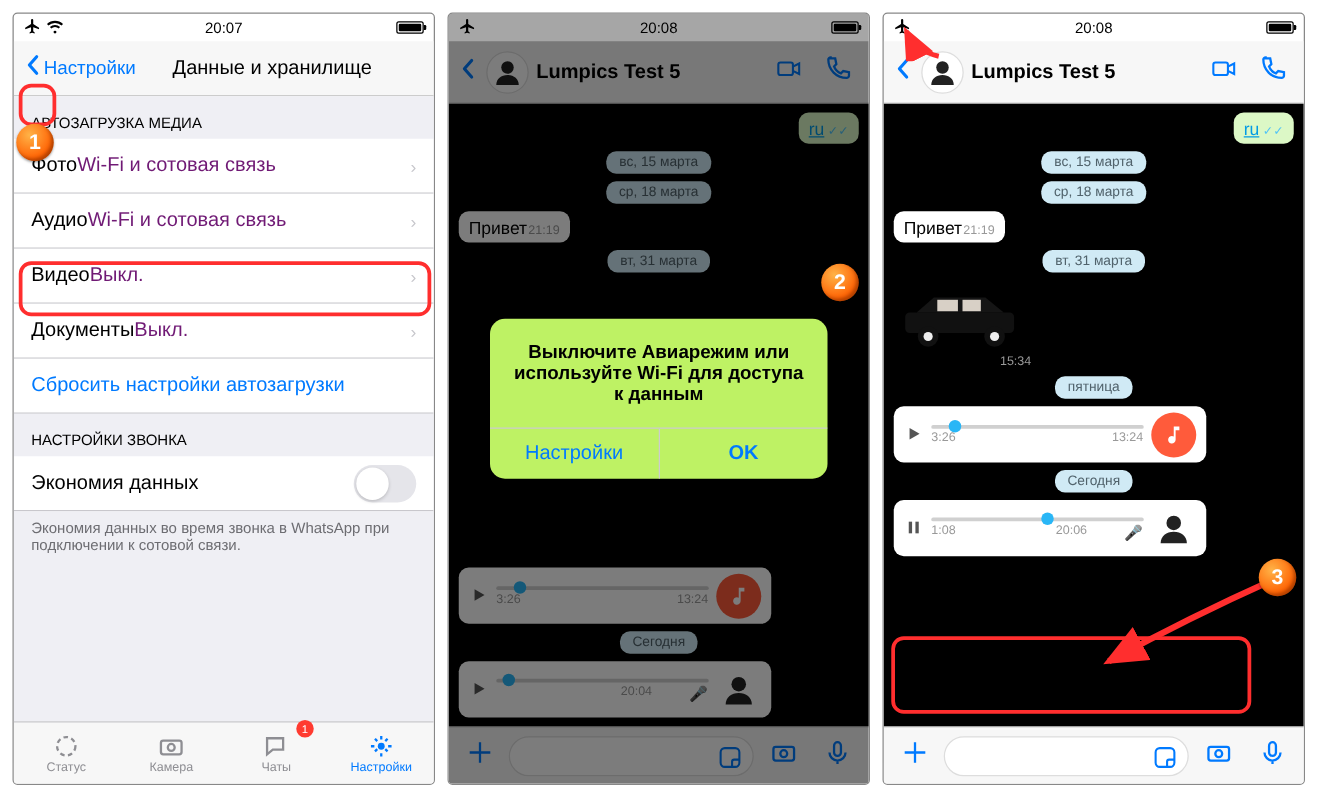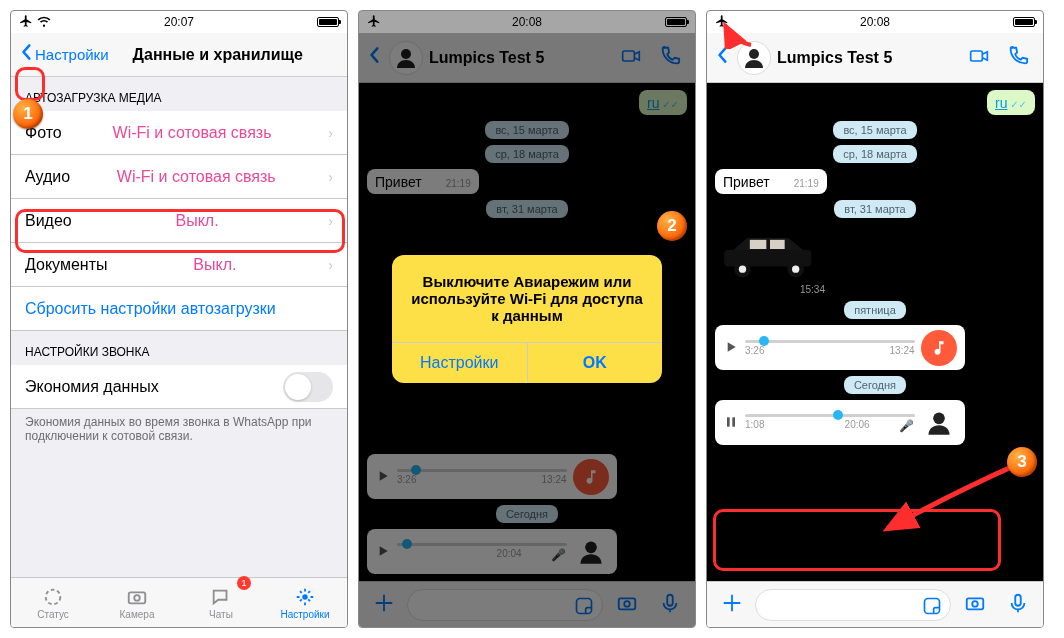--- a/index.html
+++ b/index.html
@@ -8,46 +8,46 @@
 
   .statusbar { height: 22px; display: flex; align-items: center; justify-content: space-between; padding: 0 8px; font-size: 12px; font-weight: 500; }
   .sb-left, .sb-right { display: flex; align-items: center; gap: 4px; }
   .sb-center { position: absolute; left: 0; right: 0; text-align: center; z-index: 1; }
   .sb-left, .sb-right { position: relative; z-index: 2; }
   .battery { width: 22px; height: 10px; border: 1px solid #000; border-radius: 2px; position: relative; }
   .battery::after { content: ""; position: absolute; inset: 1px; background: #000; border-radius: 1px; }
   .battery::before { content: ""; position: absolute; right: -3px; top: 2px; width: 2px; height: 4px; background: #000; border-radius: 0 1px 1px 0; }
 
   .navbar { height: 44px; display: flex; align-items: center; padding: 0 6px; border-bottom: 1px solid #ccc; background: #f7f7f7; }
-  .navtitle { flex: 1; text-align: center; font-size: 16px; font-weight: 700; }
+  .navtitle { flex: 1; text-align: center; font-size: 16px; font-weight: 400; }
   .backchev { color: #007aff; font-size: 20px; font-weight: 600; padding: 0 2px; }
   .backlabel { color: #007aff; font-size: 15px; }
 
   .list-header { font-size: 12px; color: #000000; padding: 14px 14px 6px; text-transform: uppercase; background: #efeff4; }
   .listrow { display: flex; align-items: center; min-height: 44px; padding: 0 14px; background: #fff; border-bottom: 0.5px solid #c8c7cc; font-size: 16px; }
   .listrow .label { flex: 0 0 auto; }
-  .listrow .val { flex: 1; text-align: center; color: #ec4899; padding-right: 6px; }
+  .listrow .val { flex: 1; text-align: left; color: #701a75; padding-right: 6px; }
   .listrow .chev { color: #c7c7cc; font-size: 14px; }
   .footnote { font-size: 12px; color: #6d6d72; padding: 6px 14px 14px; background: #efeff4; }
   .blue { color: #007aff; }
   .toggle { width: 50px; height: 30px; background: #e5e5ea; border-radius: 15px; position: relative; }
   .toggle::after { content: ""; position: absolute; left: 2px; top: 2px; width: 26px; height: 26px; background: #fff; border-radius: 50%; box-shadow: 0 1px 3px rgba(0,0,0,.2); }
 
   .tabbar { height: 50px; border-top: 0.5px solid #c8c7cc; display: flex; background: #f7f7f7; }
   .tab { flex: 1; display: flex; flex-direction: column; align-items: center; justify-content: center; font-size: 10px; color: #8e8e93; gap: 1px; position: relative; }
   .tab.active { color: #007aff; }
   .tab svg { width: 22px; height: 22px; }
 
   
   .chat-bg { background: #000000; flex: 1; display: flex; flex-direction: column; padding: 4px 8px; overflow: hidden; position: relative; }
   .datechip { align-self: center; background: #d0eaf5; color: #51636c; font-size: 11px; padding: 3px 10px; border-radius: 8px; margin: 3px 0; }
   .msg { max-width: 78%; border-radius: 8px; padding: 5px 8px 4px; font-size: 14px; margin: 3px 0; position: relative; box-shadow: 0 1px 1px rgba(0,0,0,.08); }
   .in { background: #fff; align-self: flex-start; }
   .out { background: #dcf8c6; align-self: flex-end; }
-  .time { font-size: 10px; color: #999; display: inline-block; margin-left: 24px; }
+  .time { font-size: 10px; color: #999; display: inline-block; margin-left: 1px; }
   .checks { color: #4fc3f7; font-size: 10px; }
 
   .chat-nav { height: 50px; display: flex; align-items: center; background: #f7f7f7; border-bottom: 0.5px solid #ccc; padding: 0 6px; }
   .avatar { width: 34px; height: 34px; border-radius: 50%; background: #fff; border: 1px solid #ddd; display: flex; align-items: center; justify-content: center; margin: 0 6px; }
   .avatar svg { width: 24px; height: 24px; }
   .chatname { flex: 1; font-size: 16px; font-weight: 600; }
   .navicon { color: #007aff; padding: 0 8px; }
 
   .audiobubble { display: flex; align-items: center; gap: 6px; min-width: 230px; }
   .playbtn { color: #4a4a4a; }
@@ -56,21 +56,21 @@
   .audiotimes { display: flex; gap: 30px; font-size: 10px; color: #999; margin-top: 2px; }
   .audiobadge { width: 36px; height: 36px; border-radius: 50%; display: flex; align-items: center; justify-content: center; }
   .red { background: #ff5b3b; color: #fff; }
   .mic { color: #29b6f6; font-size: 12px; }
 
   .inputbar { height: 46px; background: #f7f7f7; border-top: 0.5px solid #ccc; display: flex; align-items: center; padding: 0 6px; gap: 4px; }
   .textbox { flex: 1; height: 32px; background: #fff; border: 1px solid #ddd; border-radius: 16px; position: relative; }
   .stickericon { position: absolute; right: 8px; top: 6px; color: #007aff; }
 
   .alert-overlay { position: absolute; inset: 0; background: rgba(0,0,0,.35); display: flex; align-items: center; justify-content: center; z-index: 50; }
-  .alert { width: 270px; background: #fde047; border-radius: 12px; overflow: hidden; }
+  .alert { width: 270px; background: #bef264; border-radius: 12px; overflow: hidden; }
   .alert-msg { padding: 18px 14px; text-align: center; font-size: 15px; font-weight: 600; border-bottom: 0.5px solid #ccc; }
   .alert-btns { display: flex; }
   .alert-btn { flex: 1; text-align: center; padding: 11px 0; color: #007aff; font-size: 16px; }
   .alert-btn:first-child { border-right: 0.5px solid #ccc; }
 
   .hl-red { position: absolute; border: 3px solid #ff2e2e; border-radius: 10px; z-index: 60; pointer-events: none; }
   .badge-num { position: absolute; width: 30px; height: 30px; border-radius: 50%; background: radial-gradient(circle at 35% 30%, #ffb347, #ff5e00 70%); color: #fff; font-weight: 700; font-size: 17px; display: flex; align-items: center; justify-content: center; z-index: 70; box-shadow: inset -2px -2px 3px rgba(0,0,0,.3), 0 1px 2px rgba(0,0,0,.4); }
   .arrow { position: absolute; z-index: 65; pointer-events: none; }
   .notif-badge { position: absolute; top: -2px; right: 12px; width: 14px; height: 14px; background: #ff3b30; color: #fff; font-size: 9px; border-radius: 50%; display: flex; align-items: center; justify-content: center; }
   .dimmed { filter: brightness(0.75); }

